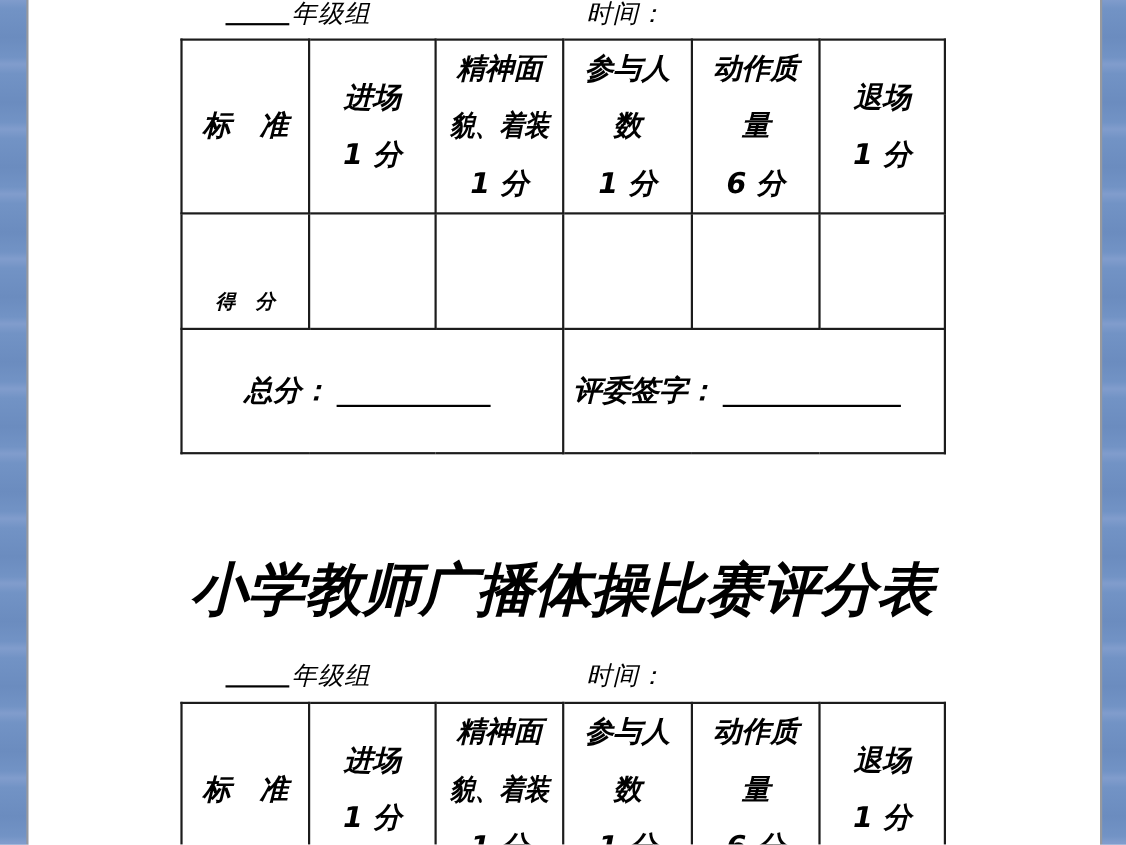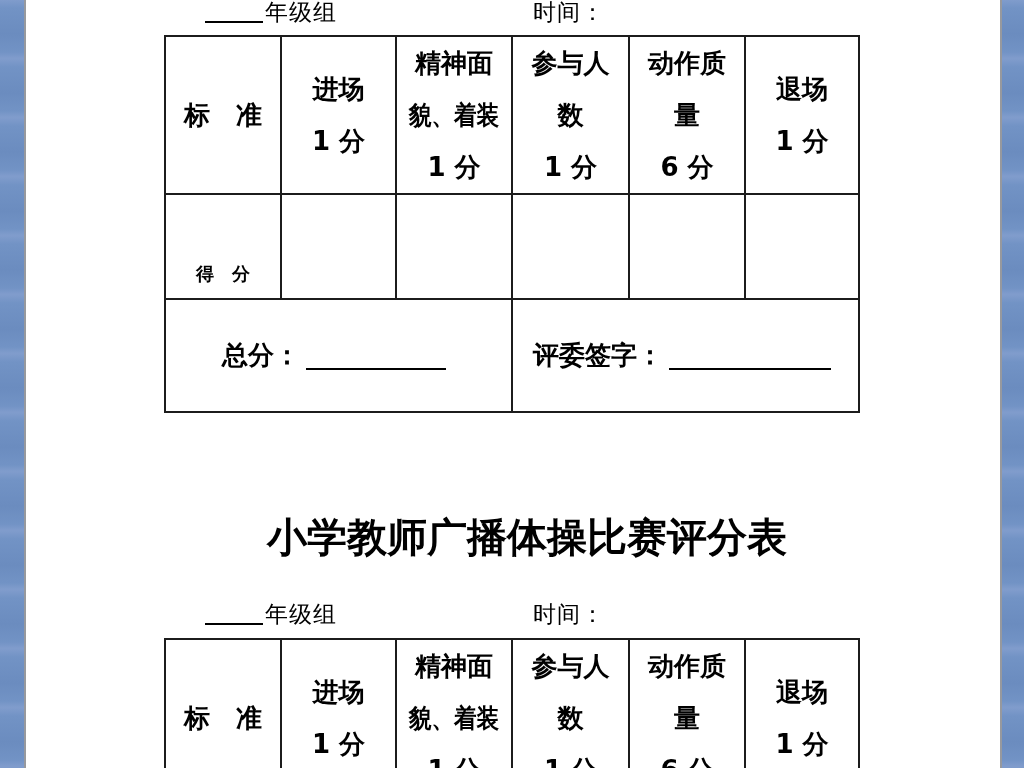--- a/index.html
+++ b/index.html
@@ -25,21 +25,21 @@
       var(--strip-blue) 8px,
       var(--strip-blue-dark) 34px,
       var(--strip-blue) 52px,
       var(--strip-blue-light) 58px,
       var(--strip-blue-light) 59px);
   }
   .strip.left{left:0;width:26px;border-right:2px solid var(--edge-gray);}
   .strip.right{left:1000px;width:24px;border-left:2px solid var(--edge-gray);}
 
   
-  .page{position:absolute;left:26px;top:0;width:974px;height:768px;background:var(--page-bg);overflow:hidden;}
+  .page{position:absolute;left:26px;top:0;width:974px;height:768px;background:var(--page-bg);overflow:hidden;font-style:italic;}
 
   
   .meta-line{position:absolute;left:138px;width:694px;height:32px;
     font-family:"Liberation Serif","DejaVu Serif",serif;font-size:23px;}
   .meta-line.m1{top:-2px;}
   .meta-line.m2{top:600px;}
   .meta-blank{position:absolute;left:41px;top:23px;width:58px;height:0;border-bottom:2px solid var(--ink);}
   .meta-group{position:absolute;left:101px;top:0;line-height:30px;letter-spacing:1px;}
   .meta-time{position:absolute;left:369px;top:0;line-height:30px;letter-spacing:1px;}
 
@@ -52,29 +52,29 @@
   tr.header-row{height:155px;}
   tr.score-row{height:105px;}
   tr.total-row{height:113px;}
   td.hcell{text-align:center;vertical-align:middle;font-size:26px;}
   .hline{line-height:52px;white-space:nowrap;}
   .hline.squeeze{display:inline-block;transform:scaleX(0.87);transform-origin:center;}
   td.score-cell{text-align:center;vertical-align:bottom;padding-bottom:12px;font-size:18px;white-space:nowrap;}
   td.total-cell{vertical-align:middle;font-size:26px;white-space:nowrap;}
   td.total-cell .lbl{display:inline-block;}
   td.total-a{padding-left:56px;margin-top:44px;}
-  td.total-b{padding-left:20px;}
+  td.total-b{padding-left:8px;}
   .write-blank{display:inline-block;height:4px;border-bottom:2px solid var(--ink);vertical-align:-6px;}
   .write-blank.w-total{width:140px;margin-left:6px;}
   .write-blank.w-sign{width:162px;margin-left:6px;}
 
   
-  .doc-title{position:absolute;left:154px;top:512px;width:694px;text-align:center;
+  .doc-title{position:absolute;left:138px;top:512px;width:694px;text-align:center;
     font-family:"Liberation Serif","DejaVu Serif",serif;font-weight:bold;
-    font-size:40px;line-height:52px;letter-spacing:0px;color:var(--ink);white-space:nowrap;}
+    font-size:52px;line-height:52px;letter-spacing:0px;color:var(--ink);white-space:nowrap;}
 </style>
 </head>
 <body>
 
 <div class="canvas">
 
   <div class="strip left"></div>
 
   <div class="page">
 

